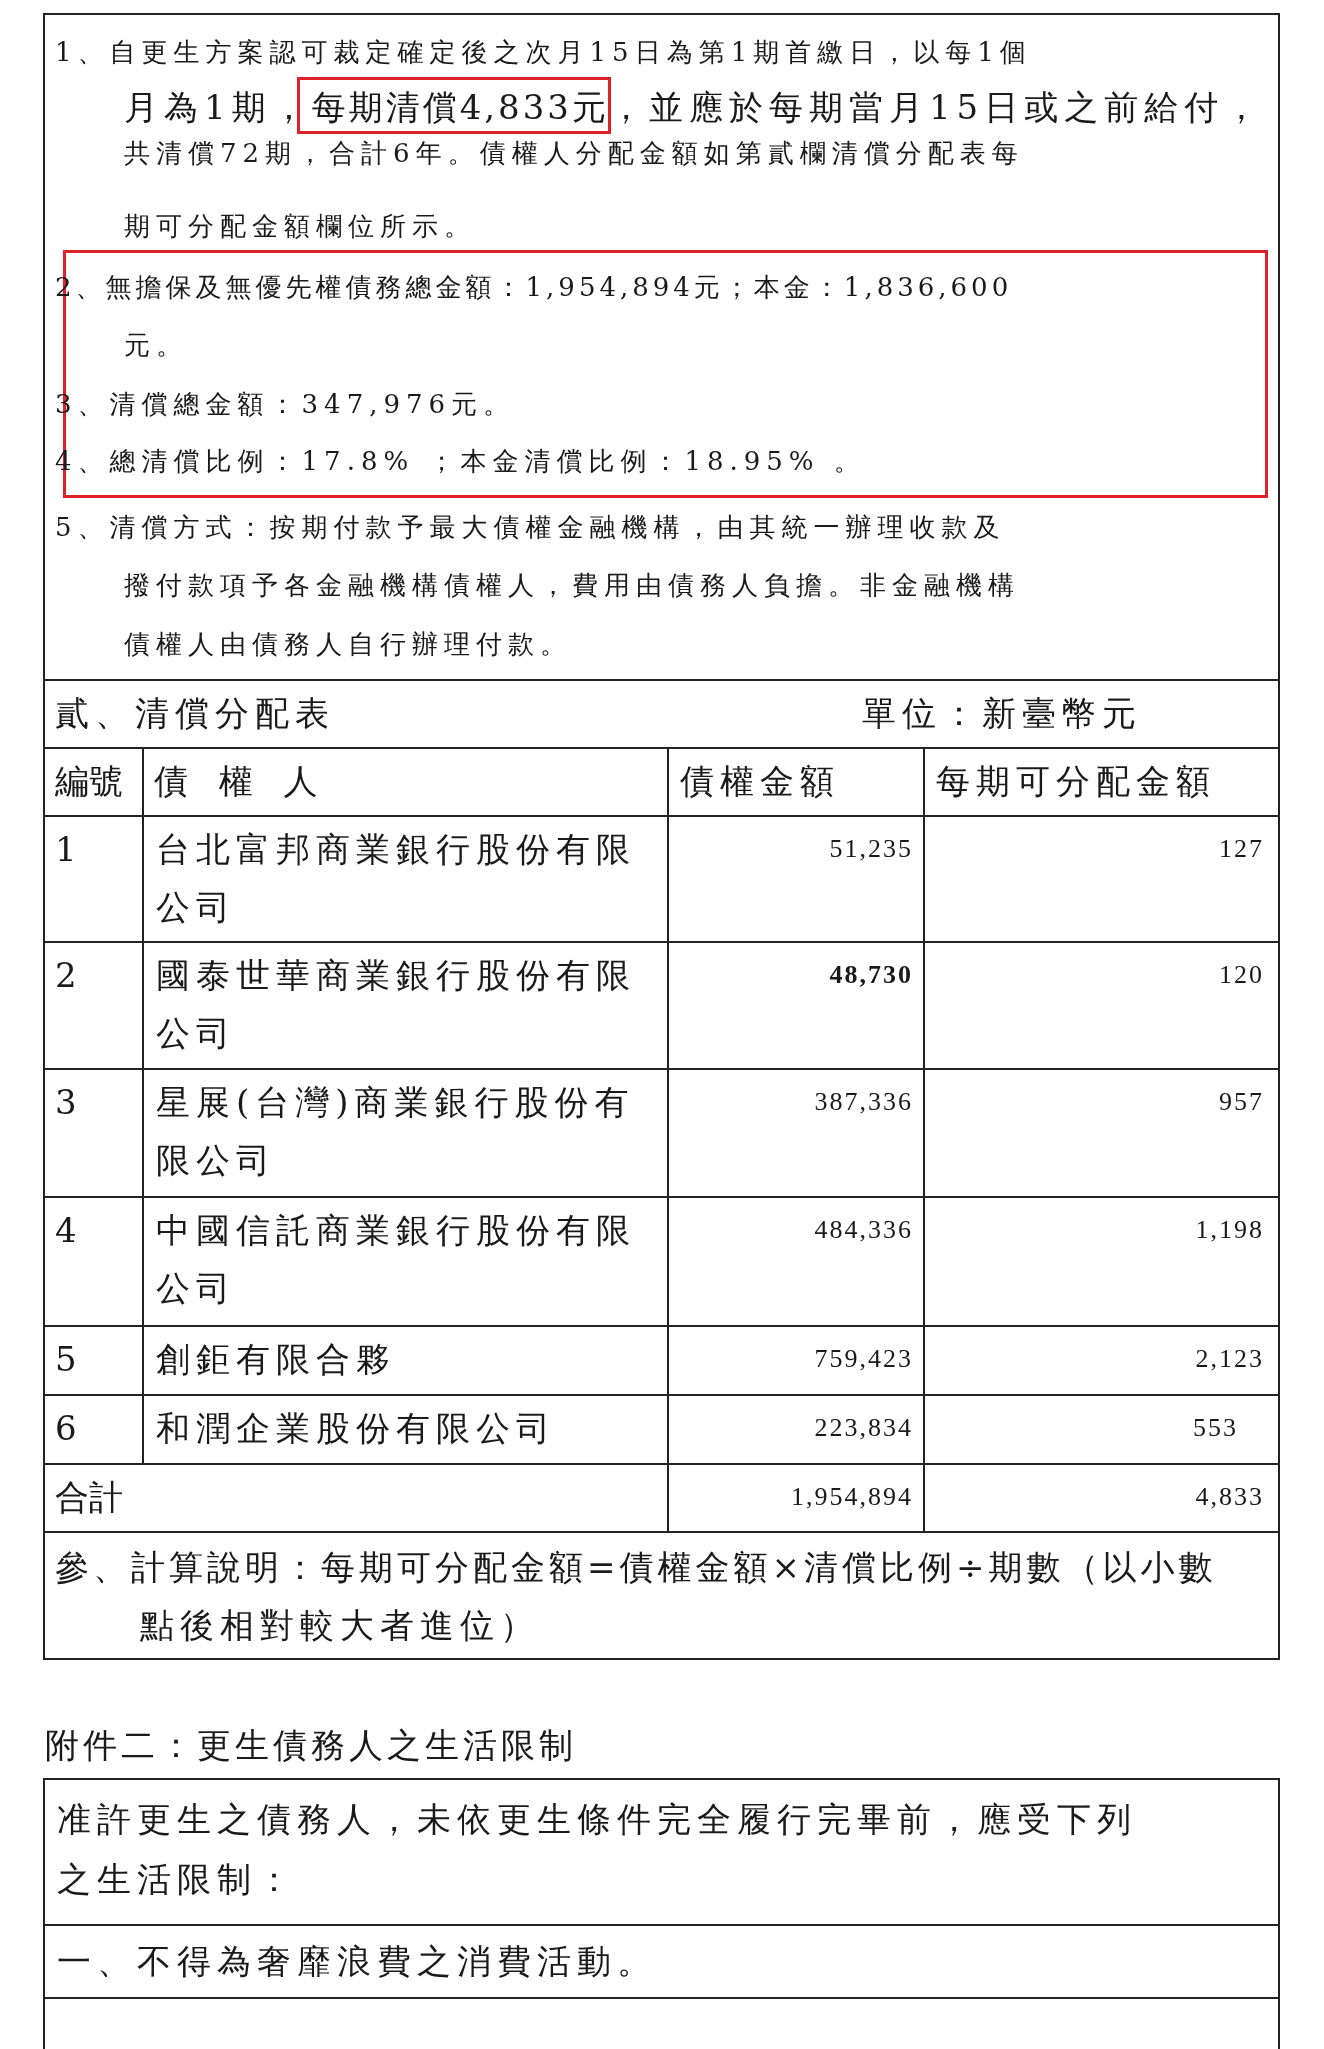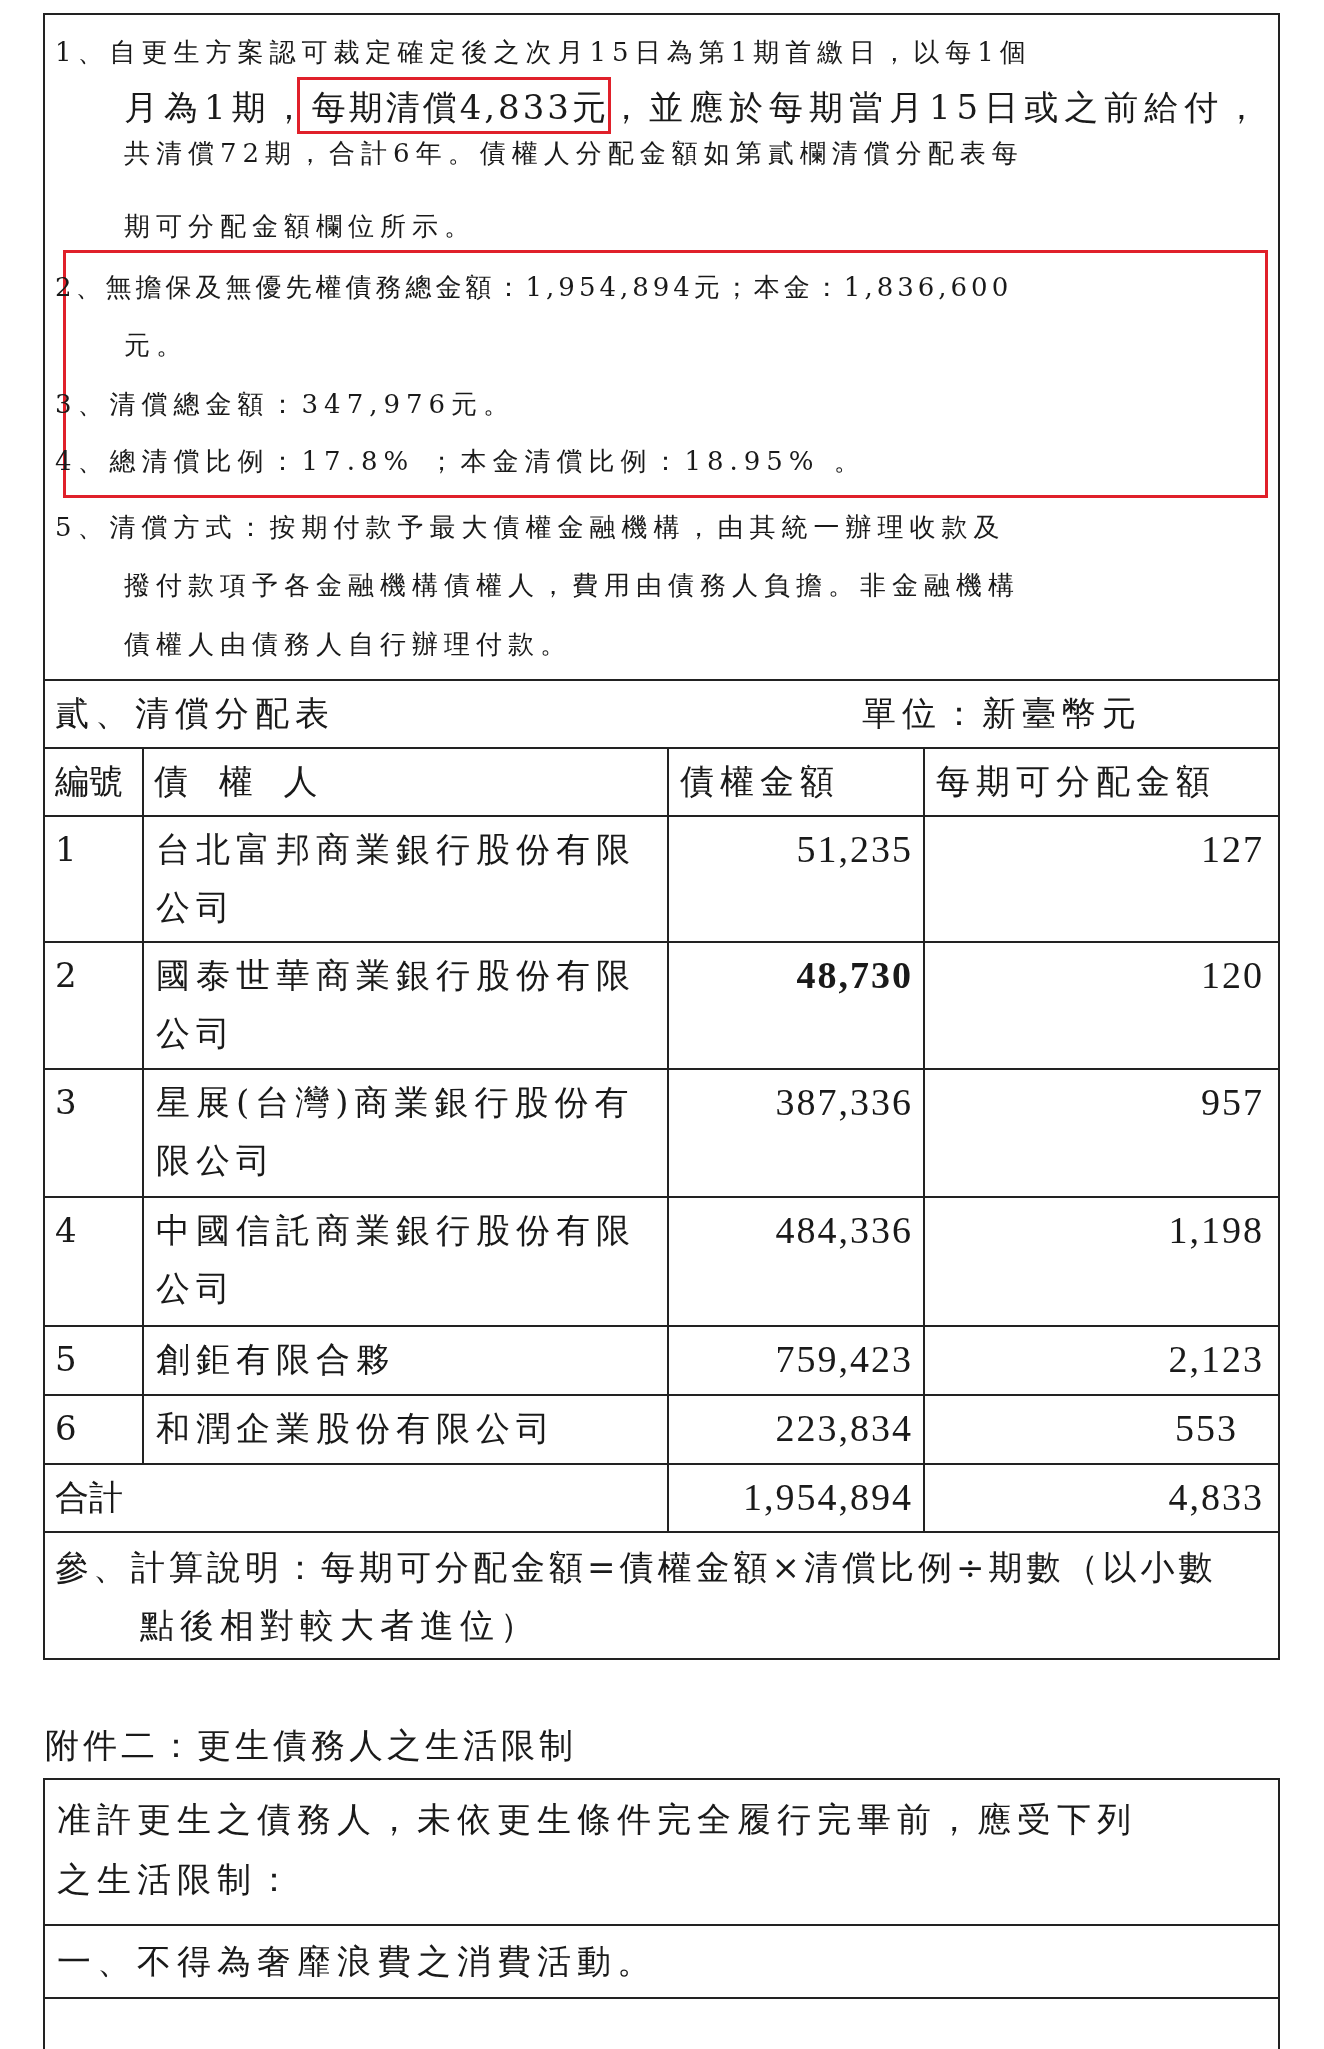--- a/index.html
+++ b/index.html
@@ -4,21 +4,21 @@
 <style>
   html, body { margin:0; padding:0; background:#ffffff; }
   body { width:1324px; height:2049px; position:relative; overflow:hidden;
          font-family:"DejaVu Serif","Liberation Serif",serif; color:#1a1a1a; }
   .abs { position:absolute; }
   .line { position:absolute; font-size:26px; line-height:40px; white-space:nowrap; letter-spacing:6px; }
   .vl { position:absolute; width:2px; background:#222; }
   .hl { position:absolute; height:2px; background:#222; }
   .redbox { position:absolute; border:3px solid #e0202a; box-sizing:border-box; }
   .cell { position:absolute; font-size:34px; line-height:58px; letter-spacing:6px; white-space:nowrap; }
-  .num { text-align:right; letter-spacing:2px; font-family:"Liberation Serif","DejaVu Serif",serif; font-size:38px; }
+  .num { text-align:right; letter-spacing:2px; font-family:"Liberation Serif","DejaVu Serif",serif; font-size:26px; }
 </style>
 </head>
 <body>
 
 <div class="hl" style="left:43px;top:13px;width:1237px;"></div>
 <div class="vl" style="left:43px;top:13px;height:1646px;"></div>
 <div class="vl" style="left:1278px;top:13px;height:1646px;"></div>
 
 <div class="line" style="left:55px;top:32px;">1、自更生方案認可裁定確定後之次月15日為第1期首繳日，以每1個</div>
 <div class="abs" style="left:55px;top:87px;font-size:34px;line-height:40px;white-space:nowrap;letter-spacing:6px;">

